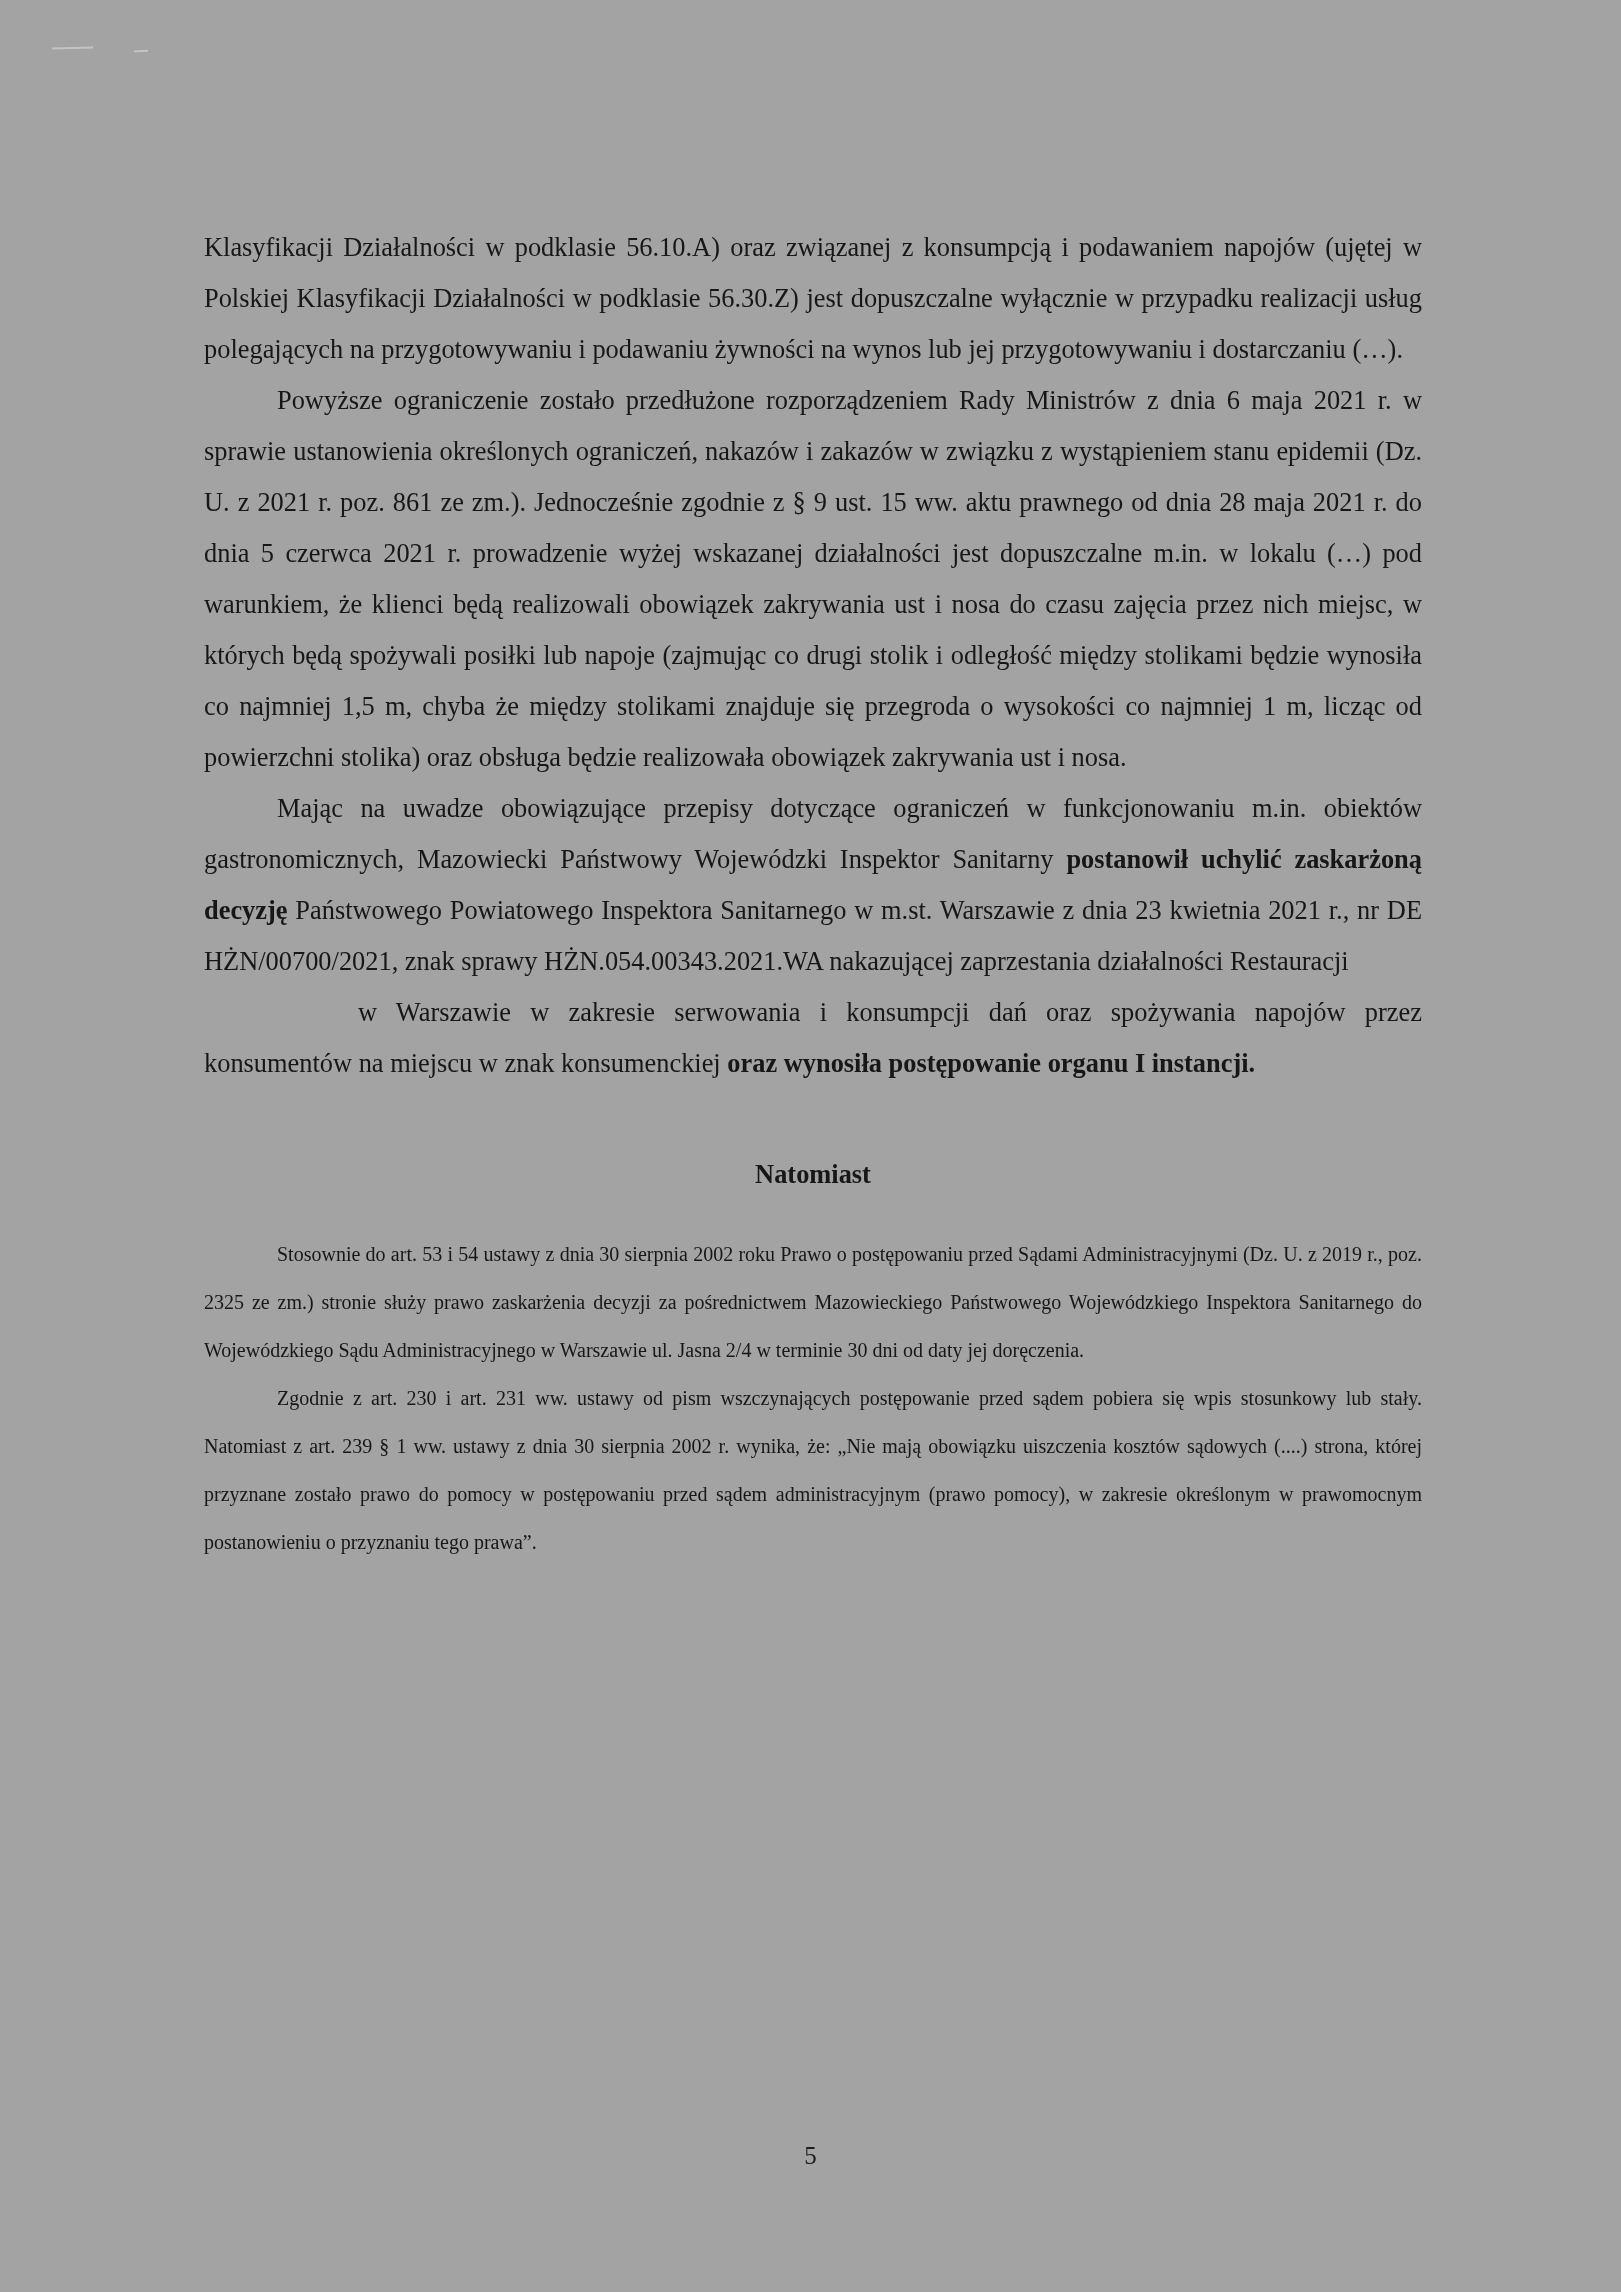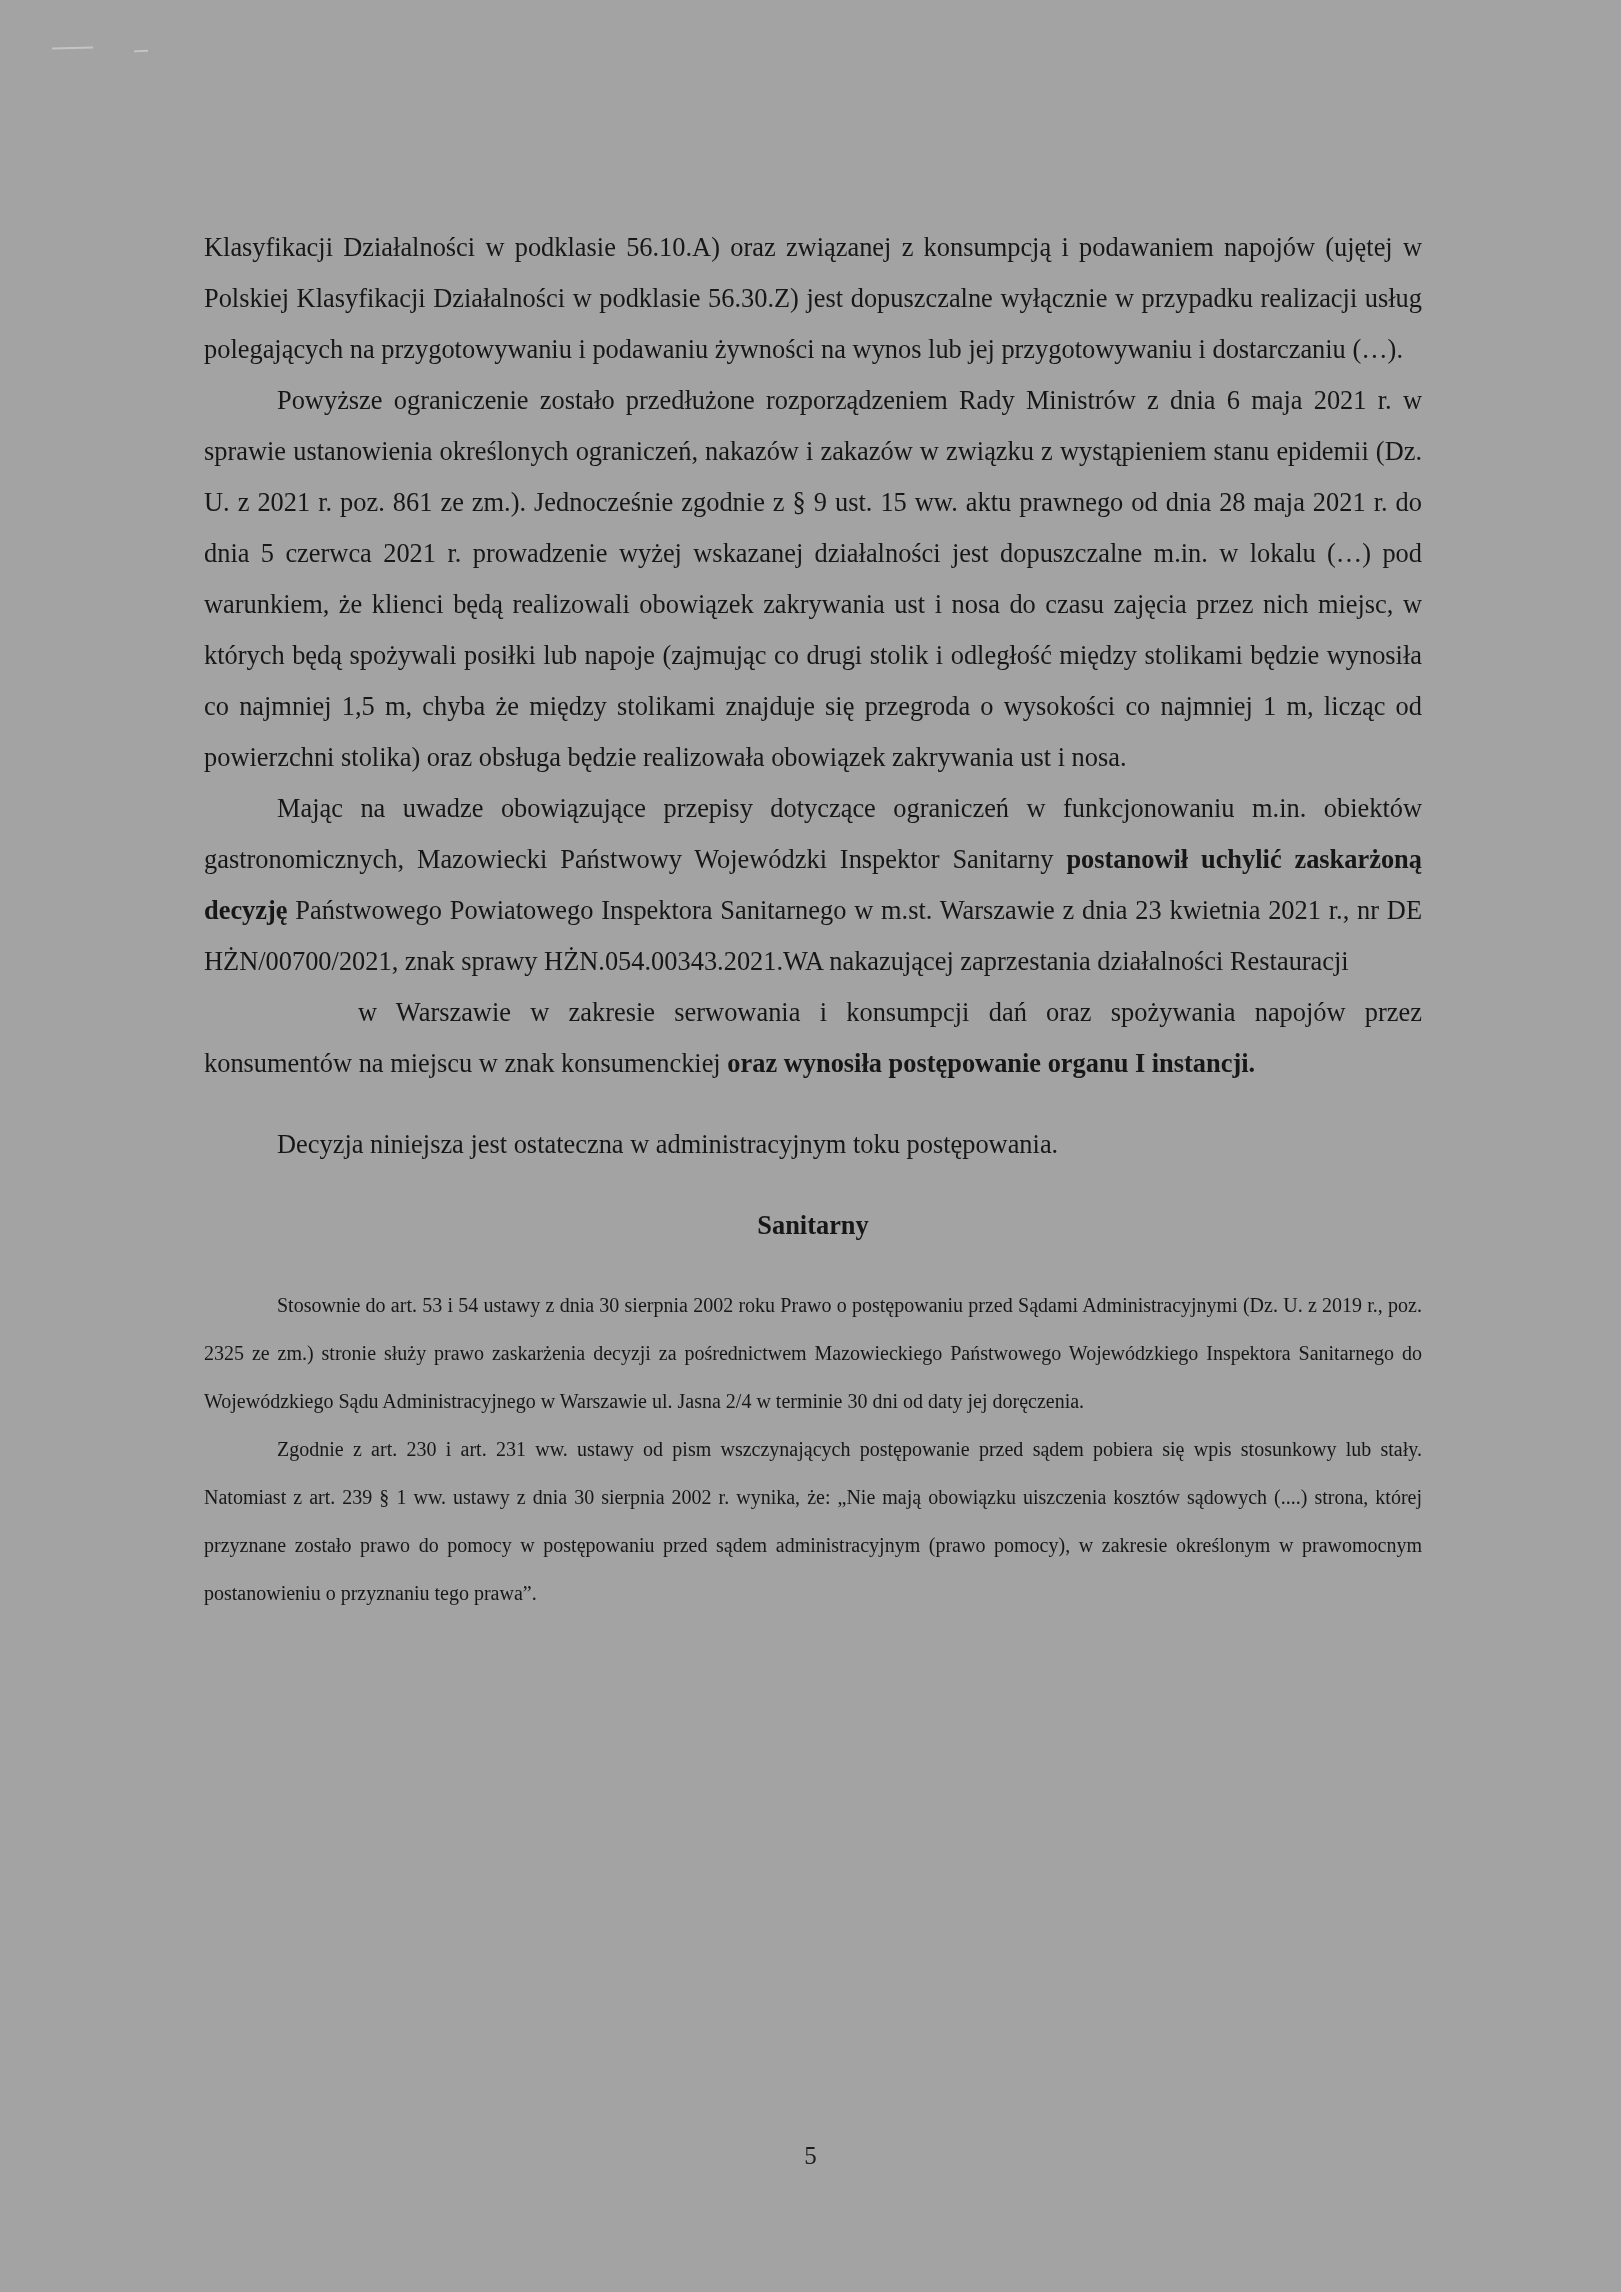--- a/index.html
+++ b/index.html
@@ -97,25 +97,24 @@
     <p><span>Klasyfikacji Działalności w podklasie 56.10.A) oraz związanej z konsumpcją i podawaniem napojów (ujętej w Polskiej Klasyfikacji Działalności w podklasie 56.30.Z) jest dopuszczalne wyłącznie w przypadku realizacji usług polegających na przygotowywaniu i podawaniu żywności na wynos lub jej przygotowywaniu i dostarczaniu (…).</span></p>
 
     <p class="indent"><span>Powyższe ograniczenie zostało przedłużone rozporządzeniem Rady Ministrów z dnia 6 maja 2021 r. w sprawie ustanowienia określonych ograniczeń, nakazów i zakazów w związku z wystąpieniem stanu epidemii (Dz. U. z 2021 r. poz. 861 ze zm.). Jednocześnie zgodnie z § 9 ust. 15 ww. aktu prawnego od </span><span class="i">dnia</span><span> 28 maja </span><span class="i">2021</span><span> r. do </span><span class="i">dnia</span><span> 5 czerwca </span><span class="i">2021</span><span> r. prowadzenie wyżej wskazanej działalności jest dopuszczalne m.in. w lokalu (…) pod warunkiem, że klienci będą realizowali obowiązek zakrywania ust i nosa do czasu zajęcia przez nich miejsc, w których będą spożywali posiłki lub napoje (zajmując co drugi stolik i odległość między stolikami będzie wynosiła co najmniej 1,5 m, chyba że między stolikami znajduje się przegroda o wysokości co najmniej 1 m, licząc od powierzchni stolika) oraz obsługa będzie realizowała obowiązek zakrywania ust i nosa.</span></p>
 
     <p class="indent"><span>Mając na uwadze obowiązujące przepisy dotyczące ograniczeń w funkcjonowaniu m.in. obiektów gastronomicznych, Mazowiecki Państwowy Wojewódzki Inspektor Sanitarny </span><span class="b">postanowił uchylić zaskarżoną decyzję</span><span> Państwowego Powiatowego Inspektora Sanitarnego w m.st. Warszawie z dnia 23 kwietnia 2021 r., nr DE HŻN/00700/2021, znak sprawy HŻN.054.00343.2021.WA nakazującej zaprzestania działalności Restauracji</span></p>
 
     <p class="indent" style="text-indent:154px"><span>w Warszawie w zakresie serwowania i konsumpcji dań oraz spożywania napojów przez konsumentów na miejscu w znak konsumenckiej </span><span class="b">oraz wynosiła postępowanie organu I instancji.</span></p>
 
     <div class="gap-med"></div>
 
-    <p class="indent nojust"><span>Decyzja niniejsza jest ostateczna w administracyjnym toku postępowania.</span></p>
 
     <div class="gap-med"></div>
 
-    <div class="center"><span>Sanitarny</span></div>
+    <div class="center"><span>Natomiast</span></div>
 
     <div class="gap-med"></div>
 
     <div class="pouczenie-block">
       <p class="indent"><span>Stosownie do art. 53 i 54 ustawy z dnia 30 sierpnia 2002 roku Prawo o postępowaniu przed Sądami Administracyjnymi (Dz. U. z 2019 r., poz. 2325 ze zm.) stronie służy prawo zaskarżenia decyzji za pośrednictwem Mazowieckiego Państwowego Wojewódzkiego Inspektora Sanitarnego do Wojewódzkiego Sądu Administracyjnego w Warszawie ul. Jasna 2/4 w terminie 30 dni od daty jej doręczenia.</span></p>
       <p class="indent"><span>Zgodnie z art. 230 i art. 231 ww. ustawy od pism wszczynających postępowanie przed sądem pobiera się wpis stosunkowy lub stały. Natomiast z art. 239 § 1 ww. ustawy z dnia 30 sierpnia 2002 r. wynika, że: „Nie mają obowiązku uiszczenia kosztów sądowych (....) strona, której przyznane zostało prawo do pomocy w postępowaniu przed sądem administracyjnym (prawo pomocy), w zakresie określonym w prawomocnym postanowieniu o przyznaniu tego prawa”.</span></p>
     </div>
 
   </div>
 

